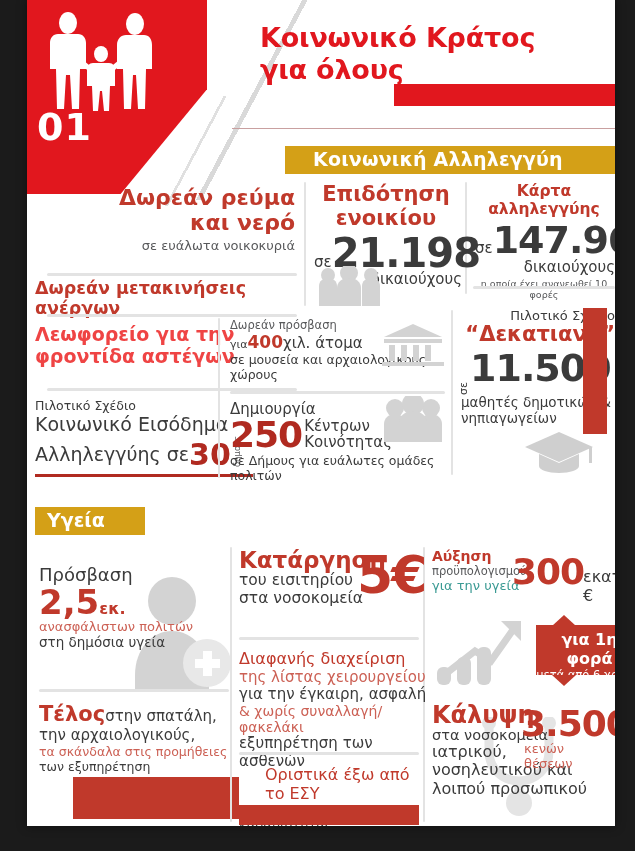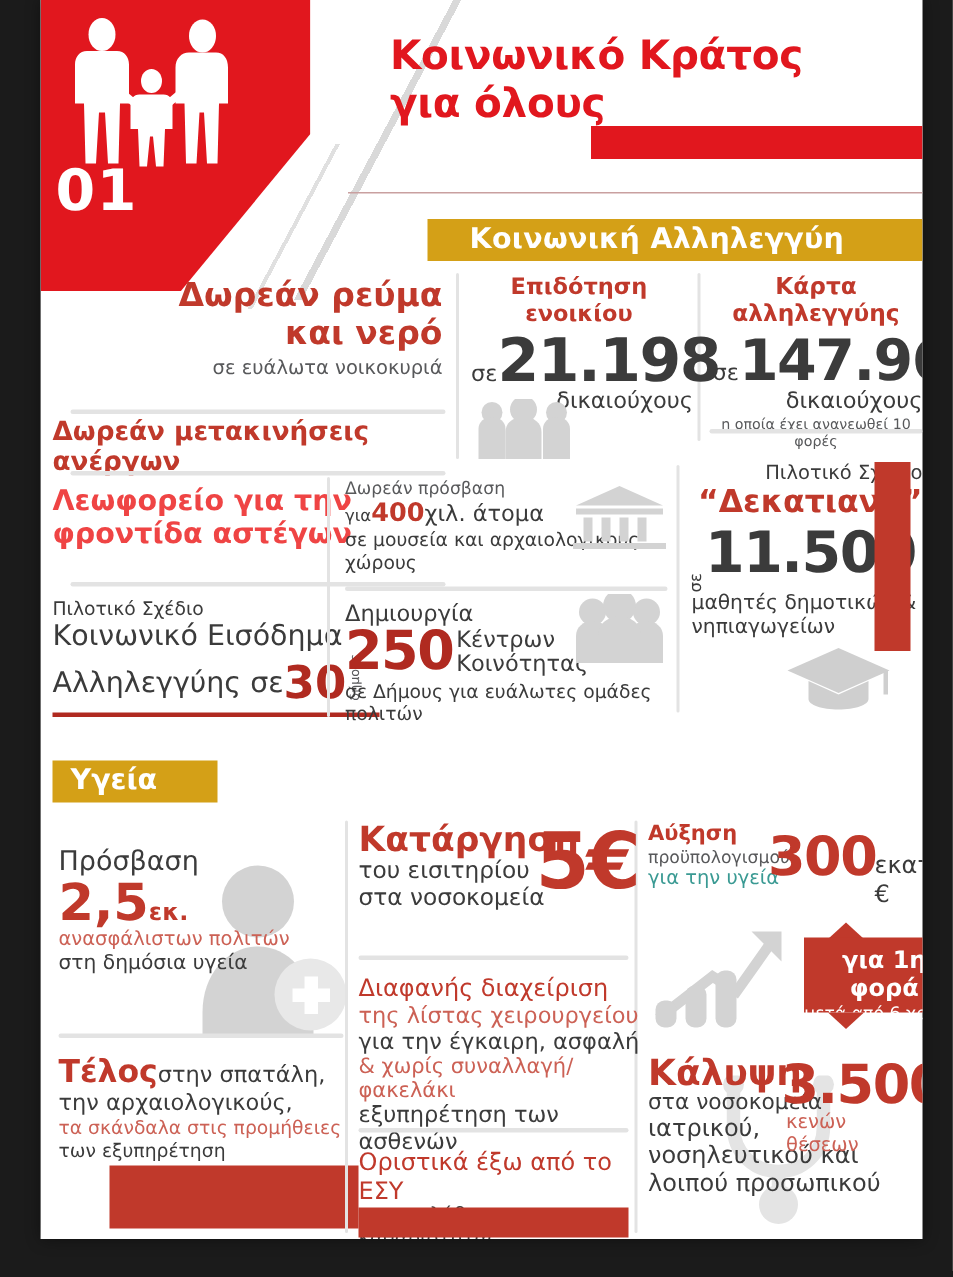--- a/index.html
+++ b/index.html
@@ -98,21 +98,21 @@
   .b-income .k{color:#3b3b3b;font-size:12.5px;}
   .b-income .m{color:#3b3b3b;font-size:19px;line-height:1.2;}
   .b-income .num{color:#b02a20;font-size:30px;font-weight:700;vertical-align:-4px;}
   .b-income .vert{
     display:inline-block;writing-mode:vertical-rl;transform:rotate(180deg);
     font-size:8.5px;color:#58595b;vertical-align:-6px;margin-left:1px;
   }
   .b-income .ul{margin-top:1px;height:3px;background:#b02a20;width:218px;}
 
   .b-rent{position:absolute;left:283px;top:4px;width:152px;text-align:center;}
-  .b-rent .h{color:#c0392b;font-size:15px;font-weight:600;}
+  .b-rent .h{color:#c0392b;font-size:21px;font-weight:600;}
   .b-rent .nrow{color:#3b3b3b;font-size:15px;text-align:left;padding-left:4px;}
   .b-rent .nrow b{font-size:40px;font-weight:700;letter-spacing:-1px;}
   .b-rent .sub{color:#3b3b3b;font-size:15px;text-align:right;margin-top:-6px;}
 
   .b-card{position:absolute;left:446px;top:4px;width:142px;text-align:center;}
   .b-card .h{color:#c0392b;font-size:15.5px;font-weight:600;}
   .b-card .nrow{color:#3b3b3b;font-size:15px;text-align:left;padding-left:2px;}
   .b-card .nrow b{font-size:38px;font-weight:700;letter-spacing:-1px;}
   .b-card .sub{color:#3b3b3b;font-size:15px;text-align:right;margin-top:-4px;}
   .b-card .fine{color:#58595b;font-size:9.5px;margin-top:2px;}
@@ -169,21 +169,21 @@
   .h-abol .s{color:#3b3b3b;font-size:15.5px;line-height:1.14;}
   .h-eur{position:absolute;left:330px;top:48px;color:#c0392b;font-size:52px;font-weight:700;letter-spacing:-2px;}
 
   .h-trans{position:absolute;left:212px;top:152px;width:190px;}
   .h-trans .l1{color:#c0392b;font-size:16px;}
   .h-trans .l2{color:#cc6155;font-size:15px;}
   .h-trans .l3{color:#3b3b3b;font-size:15px;line-height:1.16;}
   .h-trans .l4{color:#cc6155;font-size:14px;}
 
   .h-cont{position:absolute;left:212px;top:268px;width:190px;}
-  .h-cont .l1{color:#c0392b;font-size:16px;}
+  .h-cont .l1{color:#c0392b;font-size:16px;margin-left:26px;}
   .h-cont .l2{color:#3b3b3b;font-size:13px;}
   .h-cont-slab{position:absolute;left:212px;top:308px;width:180px;height:20px;background:#c0392b;}
 
   .h-budg{position:absolute;left:405px;top:52px;width:182px;}
   .h-budg .l1{color:#c0392b;font-size:14px;font-weight:700;line-height:1.05;}
   .h-budg .l2{color:#58595b;font-size:11.5px;}
   .h-budg .l3{color:#3a9a93;font-size:13px;}
   .h-budg-num{position:absolute;left:485px;top:54px;color:#c0392b;font-size:36px;font-weight:700;letter-spacing:-1px;}
   .h-budg-unit{position:absolute;left:556px;top:70px;color:#3b3b3b;font-size:16px;}
 

